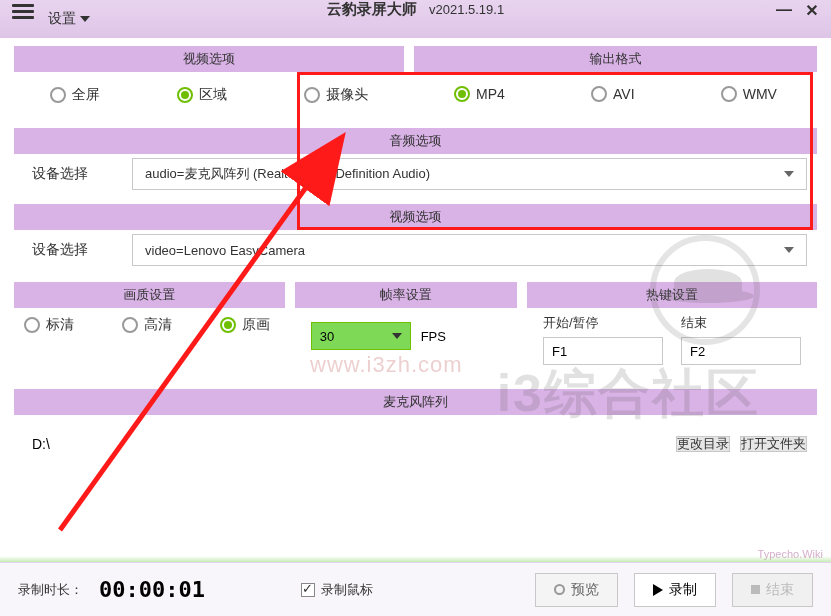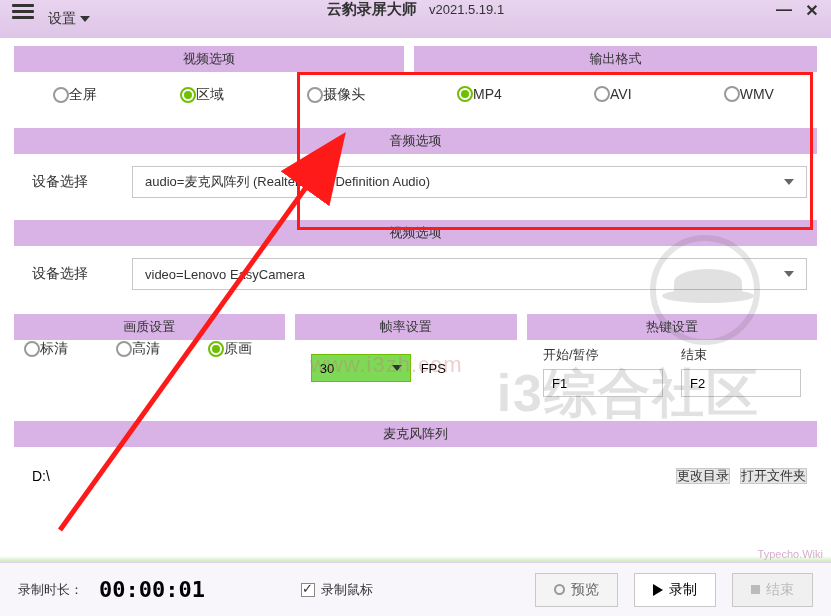--- a/index.html
+++ b/index.html
@@ -14,37 +14,37 @@
   .version{ font-weight:normal; margin-left:8px; font-size:13px;}
   .winbtns{ margin-left:auto; display:flex; gap:2px;}
   .winbtn{ width:26px; height:20px; display:flex; align-items:center; justify-content:center; font-size:16px; font-weight:bold; color:#333;}
 
   .content{ padding:8px 14px 0 14px; }
   .row{ display:flex; gap:10px; margin-bottom:10px;}
   .panel{ flex:1; }
   .section-header{ background:#d9b3e6; height:26px; display:flex; align-items:center; justify-content:center; font-size:13px; color:#333;}
   .section-body{ background:#fff; padding:14px 12px; display:flex; align-items:center; }
 
-  .radio{ display:flex; align-items:center; gap:0; font-size:14px; color:#333; margin-right:30px;}
+  .radio{ display:flex; align-items:center; gap:6px; font-size:14px; color:#333; margin-right:30px;}
   .radio-circle{ width:16px; height:16px; border:2px solid #999; border-radius:50%; display:inline-block; position:relative;}
   .radio.selected .radio-circle{ border-color:#6fbf00;}
   .radio.selected .radio-circle::after{ content:""; position:absolute; width:8px; height:8px; background:#6fbf00; border-radius:50%; top:2px; left:2px;}
 
   .full-header{ background:#d9b3e6; height:26px; display:flex; align-items:center; justify-content:center; font-size:13px; color:#333;}
-  .full-body{ padding:12px 10px; display:flex; align-items:center; gap:18px;}
+  .full-body{ padding:4px 10px; display:flex; align-items:center; gap:18px;}
   .label-left{ width:90px; font-size:14px; color:#333; padding-left:8px;}
   .dropdown{ flex:1; height:32px; border:1px solid #c8c8c8; display:flex; align-items:center; justify-content:space-between; padding:0 12px; font-size:13px; color:#333; background:#fff;}
   .dd-arrow{ width:0;height:0;border-left:5px solid transparent;border-right:5px solid transparent;border-top:6px solid #666;}
 
   .triple{ display:flex; gap:10px; margin-bottom:10px;}
   .col{ display:flex; flex-direction:column;}
   .col1{ width:280px;}
   .col2{ width:230px;}
   .col3{ flex:1;}
-  .quality-body{ padding:0 10px; display:flex; gap:18px;}
+  .quality-body{ padding:8px 10px; display:flex; gap:18px;}
   .fps-body{ padding:14px 16px; display:flex; align-items:center; gap:10px;}
   .fps-select{ background:#7dd956; border:1px solid #6fbf00; width:100px; height:28px; display:flex; align-items:center; justify-content:space-between; padding:0 8px; font-size:13px;}
   .fps-arrow{ width:0;height:0;border-left:5px solid transparent;border-right:5px solid transparent;border-top:6px solid #333;}
   .hotkey-body{ padding:6px 16px 14px 16px; display:flex; gap:18px;}
   .hotkey-group{ display:flex; flex-direction:column; gap:5px;}
   .hotkey-label{ font-size:13px; color:#333;}
   .hotkey-input{ width:120px; height:28px; border:1px solid #c8c8c8; padding:0 8px; font-size:13px;}
 
   .save-body{ padding:14px 10px; display:flex; align-items:center; gap:10px;}
   .path-input{ flex:1; height:30px; border:none; font-size:14px; padding:0 8px; outline:none;}

